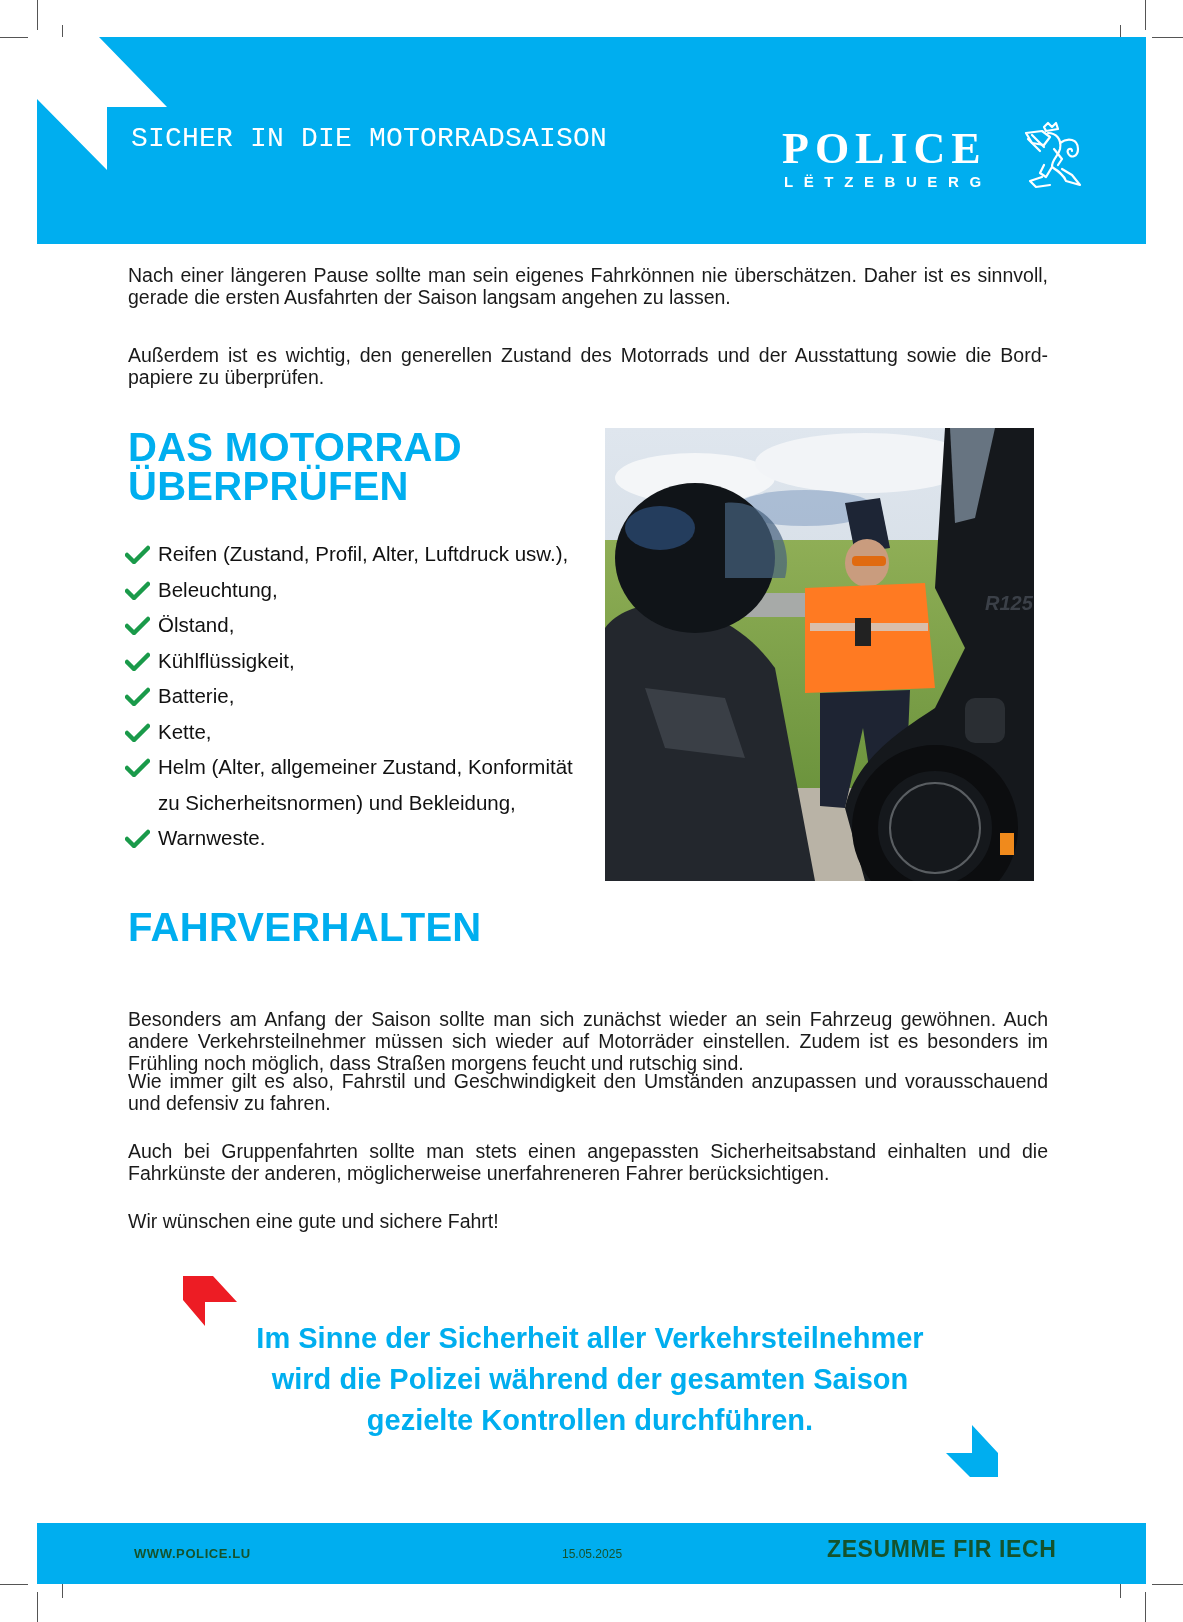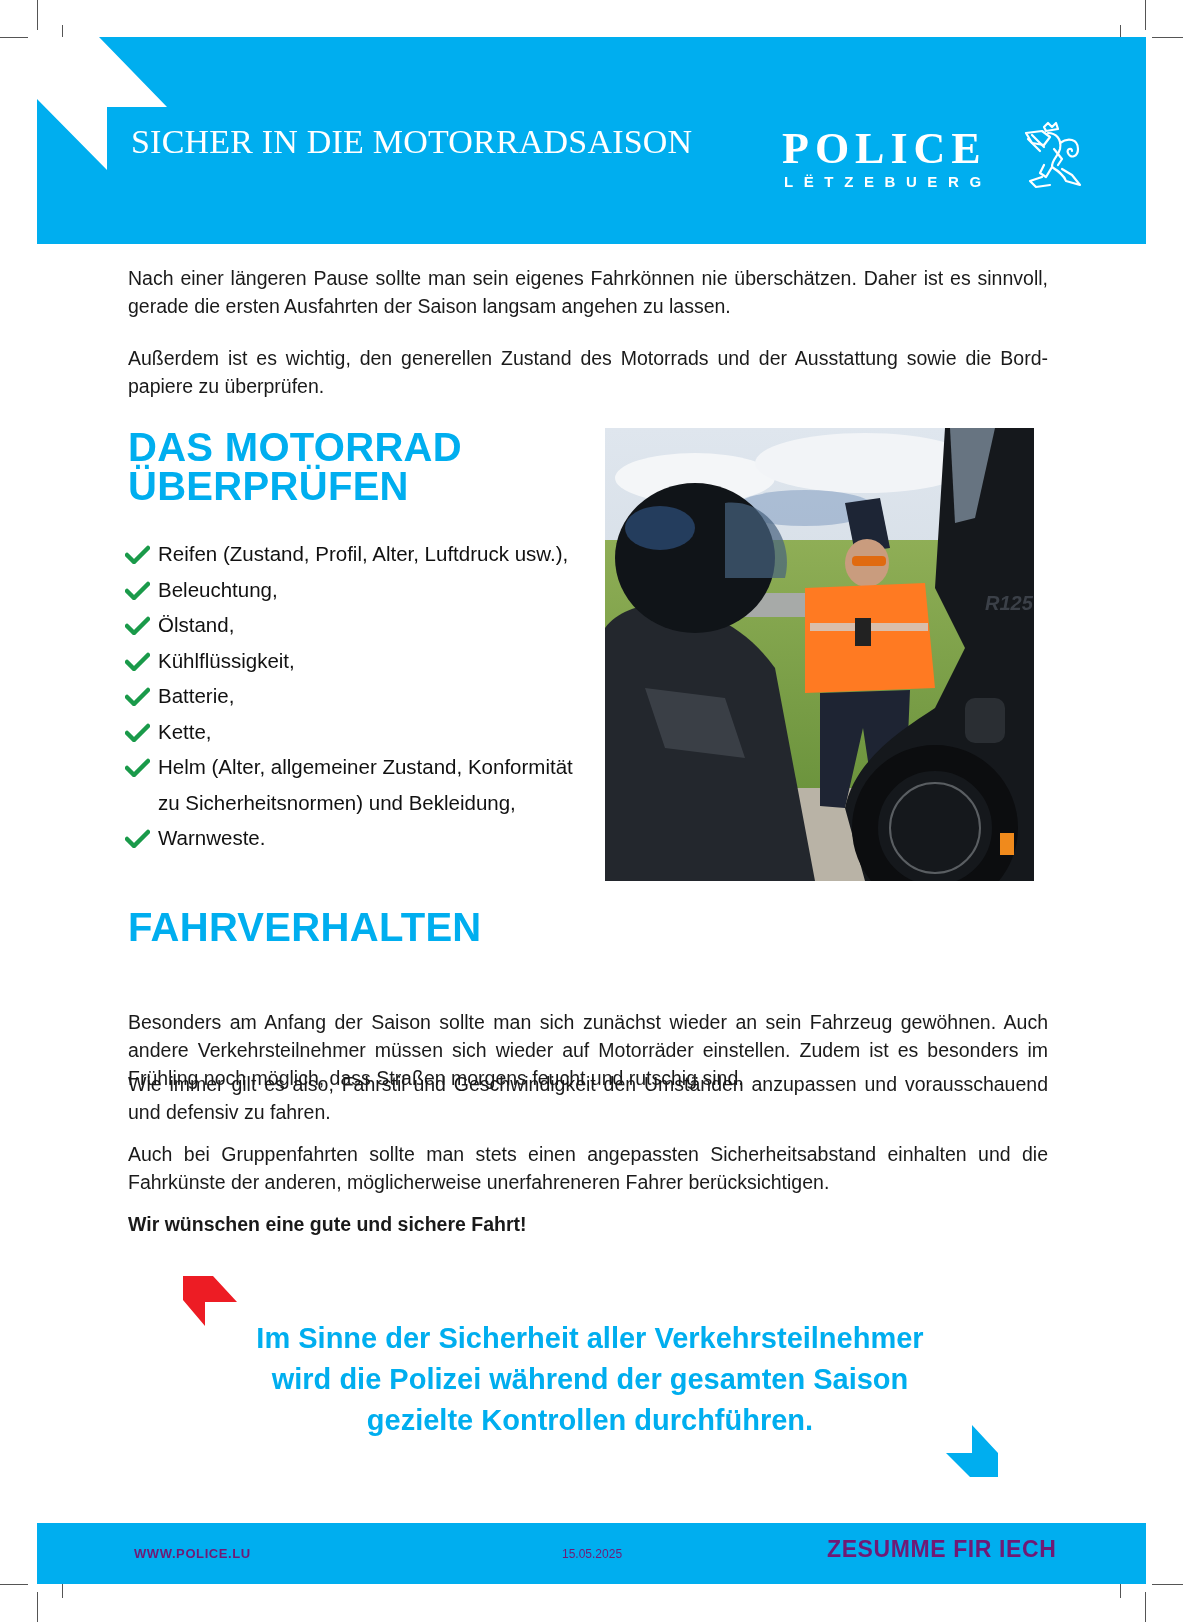--- a/index.html
+++ b/index.html
@@ -8,37 +8,37 @@
 
     .crop { position: absolute; background: #555; }
 
     .header {
       position: absolute; left: 37px; top: 37px; width: 1109px; height: 207px;
       background: #00aeef;
     }
     .header-arrow { position: absolute; left: 0; top: 0; width: 140px; height: 135px; }
     .header-title {
       position: absolute; left: 94px; top: 86px;
-      color: #ffffff; font-size: 34px; font-weight: normal; letter-spacing: 0.2px;
-      font-family: Liberation Serif, serif;
+      color: #ffffff; font-size: 28px; font-weight: normal; letter-spacing: 0.2px;
+      font-family: Liberation Mono, monospace;
     }
     .logo { position: absolute; left: 745px; top: 90px; color: #fff; }
     .logo-police {
       font-family: Liberation Serif, serif; font-weight: bold;
       font-size: 44px; letter-spacing: 6px; line-height: 44px;
     }
     .logo-lux {
       font-family: "Liberation Sans", sans-serif; font-weight: bold;
       font-size: 15px; letter-spacing: 10.6px; margin-top: 2px; padding-left: 2px;
     }
     .logo-lion { position: absolute; left: 240px; top: -6px; width: 62px; height: 68px; }
 
     .content { position: absolute; left: 128px; width: 920px; }
     .para {
-      font-size: 19.5px; line-height: 28px; color: #1a1a1a;
+      font-size: 19.5px; line-height: 22px; color: #1a1a1a;
       font-family: "Liberation Sans Narrow", "Liberation Sans", sans-serif;
       text-align: justify;
     }
     .p1 { top: 264px; }
     .p2 { top: 344px; }
 
     .h2 {
       position: absolute; color: #00aeef; font-weight: bold;
       font-size: 40px; line-height: 39px; letter-spacing: 0.3px;
     }
@@ -51,32 +51,32 @@
 
     .photo {
       position: absolute; left: 605px; top: 428px; width: 429px; height: 453px; overflow: hidden;
       background: #14b8a6;
       text-align: center;
     }
 
     .p3 { top: 972px; }
     .p4 { top: 1070px; }
     .p5 { top: 1140px; }
-    .p6 { top: 1210px; font-weight: bold; }
+    .p6 { top: 1210px; font-weight: normal; }
 
     .quote {
       position: absolute; left: 210px; top: 1318px; width: 760px; text-align: center;
       color: #00aeef; font-weight: bold; font-size: 29px; line-height: 41px;
     }
     .red-arrow { position: absolute; left: 183px; top: 1274px; width: 54px; height: 54px; }
     .blue-arrow { position: absolute; left: 946px; top: 1425px; width: 55px; height: 55px; }
 
     .footer {
       position: absolute; left: 37px; top: 1523px; width: 1109px; height: 61px;
-      background: #00aeef; color: #701a75;
+      background: #00aeef; color: #14532d;
     }
     .footer-url { position: absolute; left: 97px; top: 23px; font-size: 13px; font-weight: bold; letter-spacing: 0.6px; }
     .footer-date { position: absolute; left: 525px; top: 24px; font-size: 12px; }
     .footer-slogan { position: absolute; left: 790px; top: 13px; font-size: 23px; font-weight: bold; letter-spacing: 0.6px; }
   </style>
 </head>
 <body>
 
 <div class="crop" style="left:37px;top:0;width:1px;height:30px;"></div>
 <div class="crop" style="left:0;top:37px;width:28px;height:1px;"></div>

